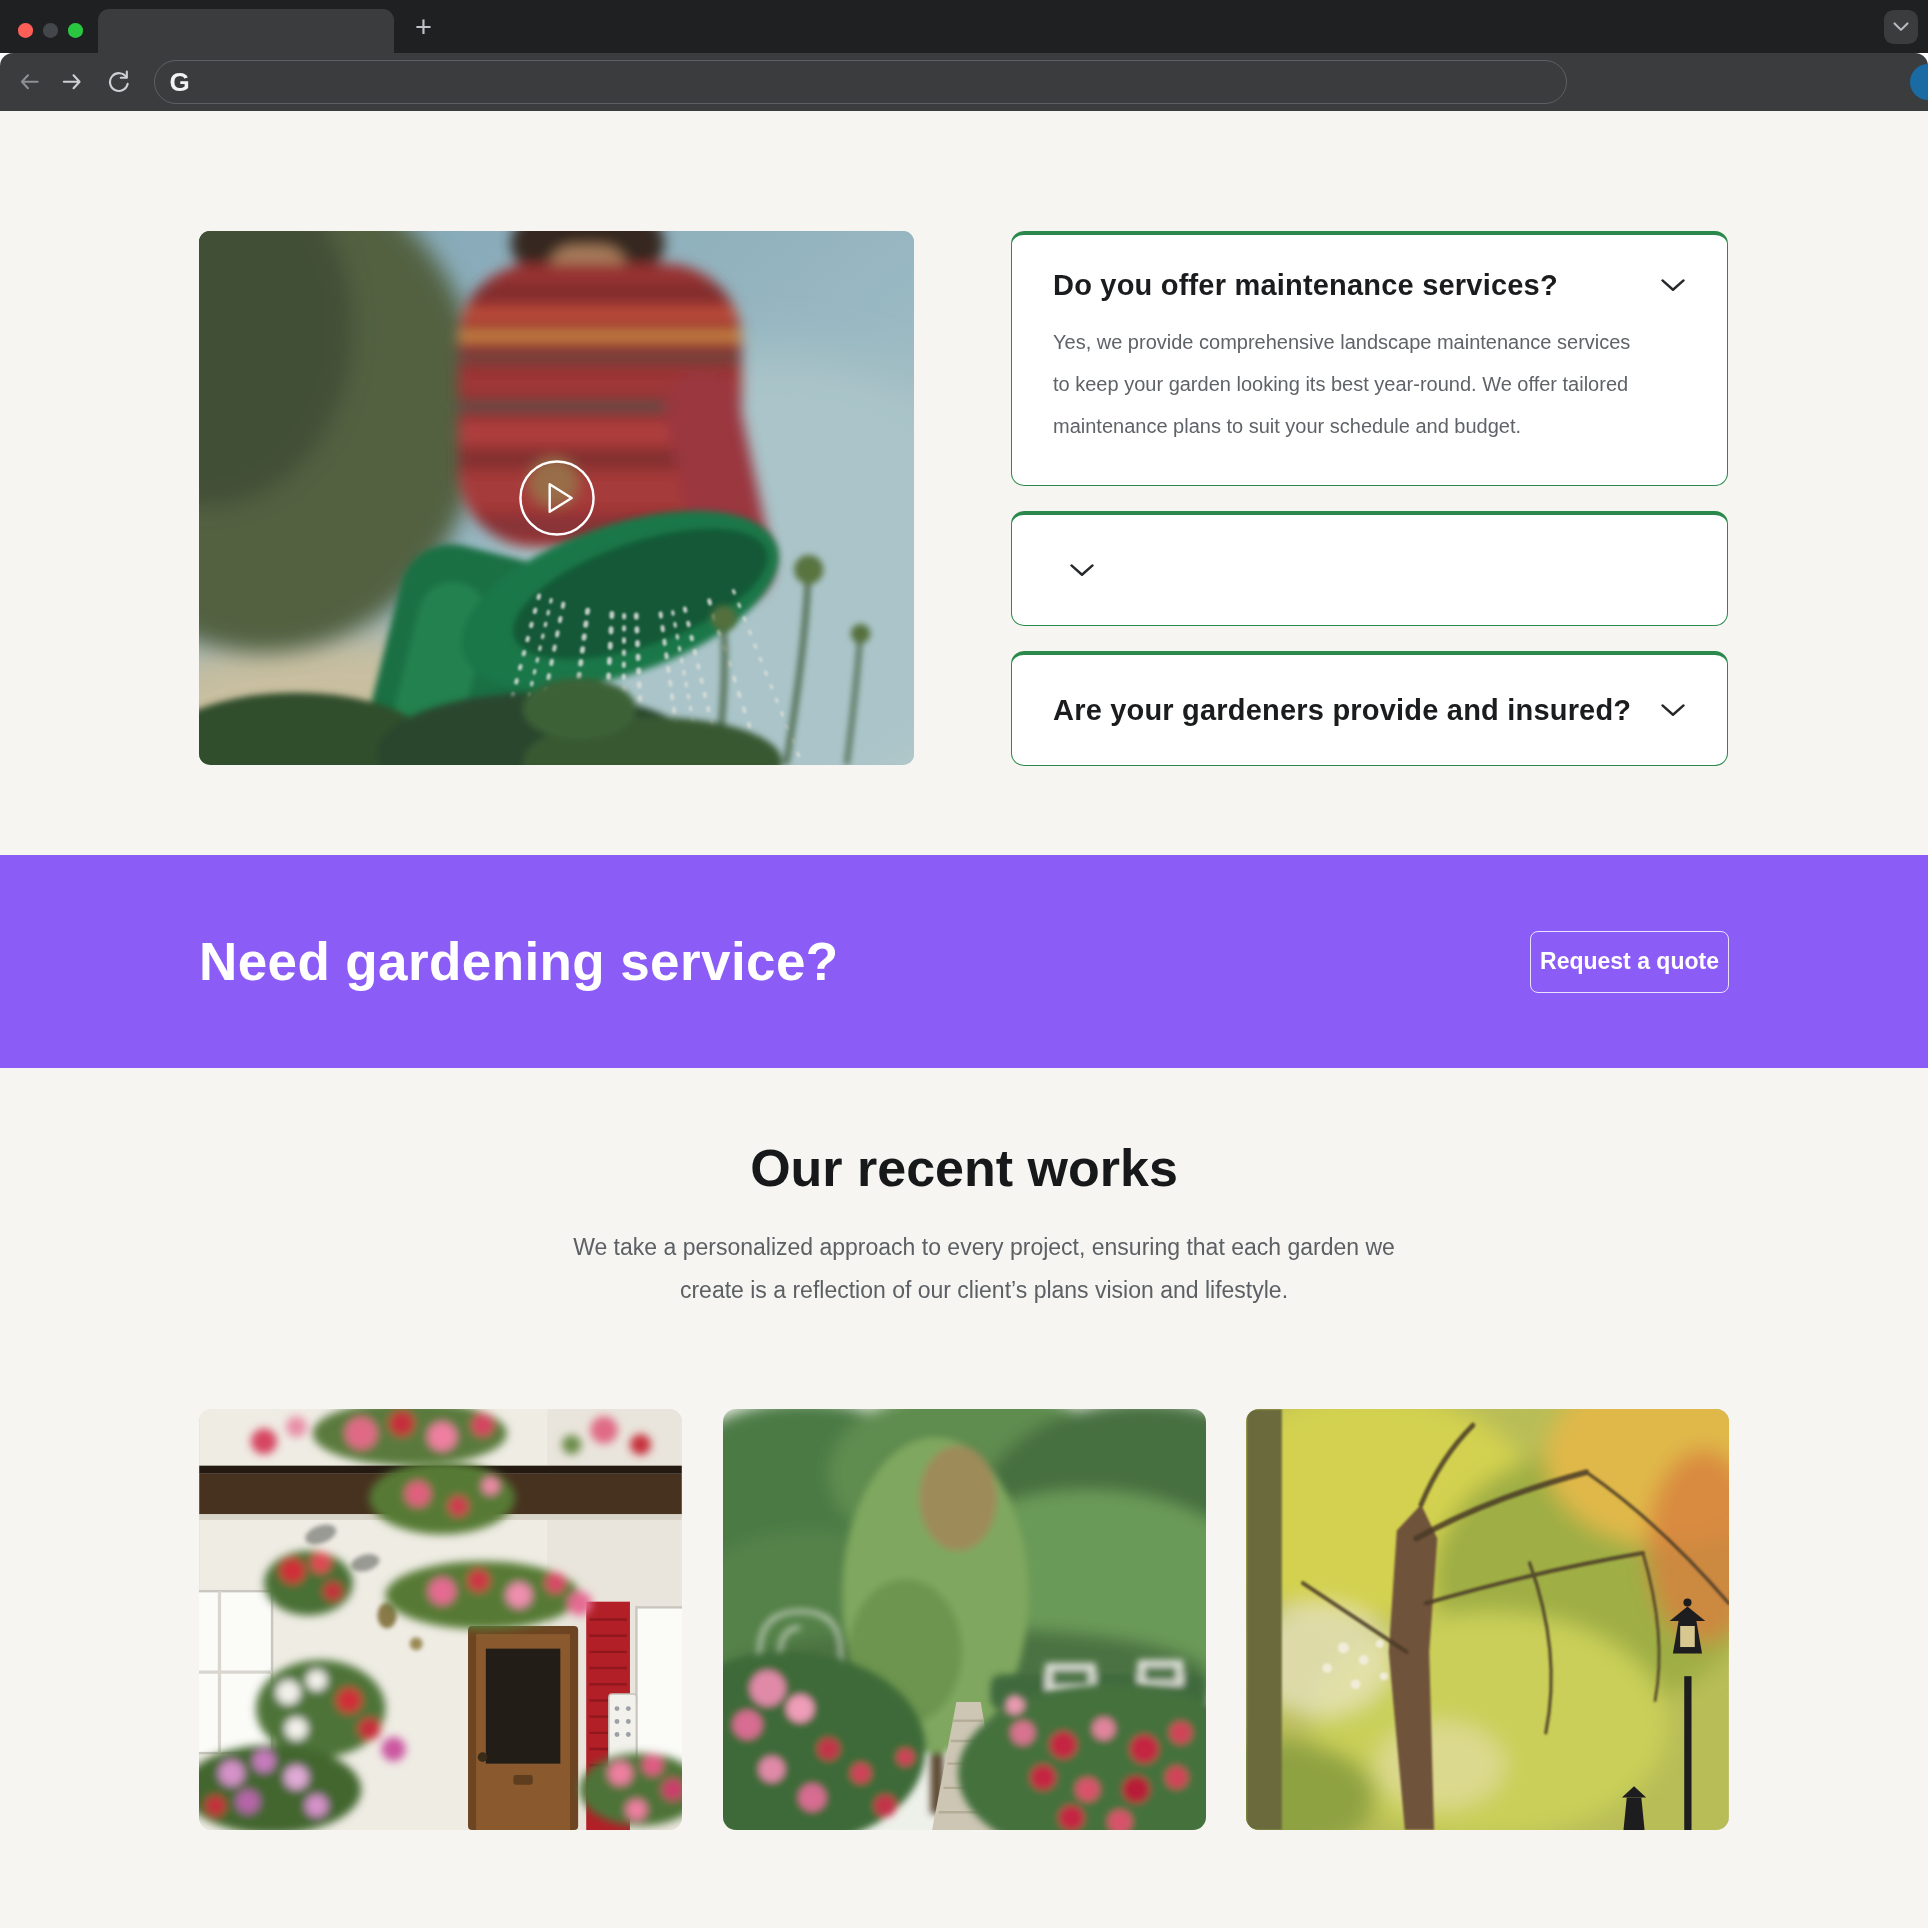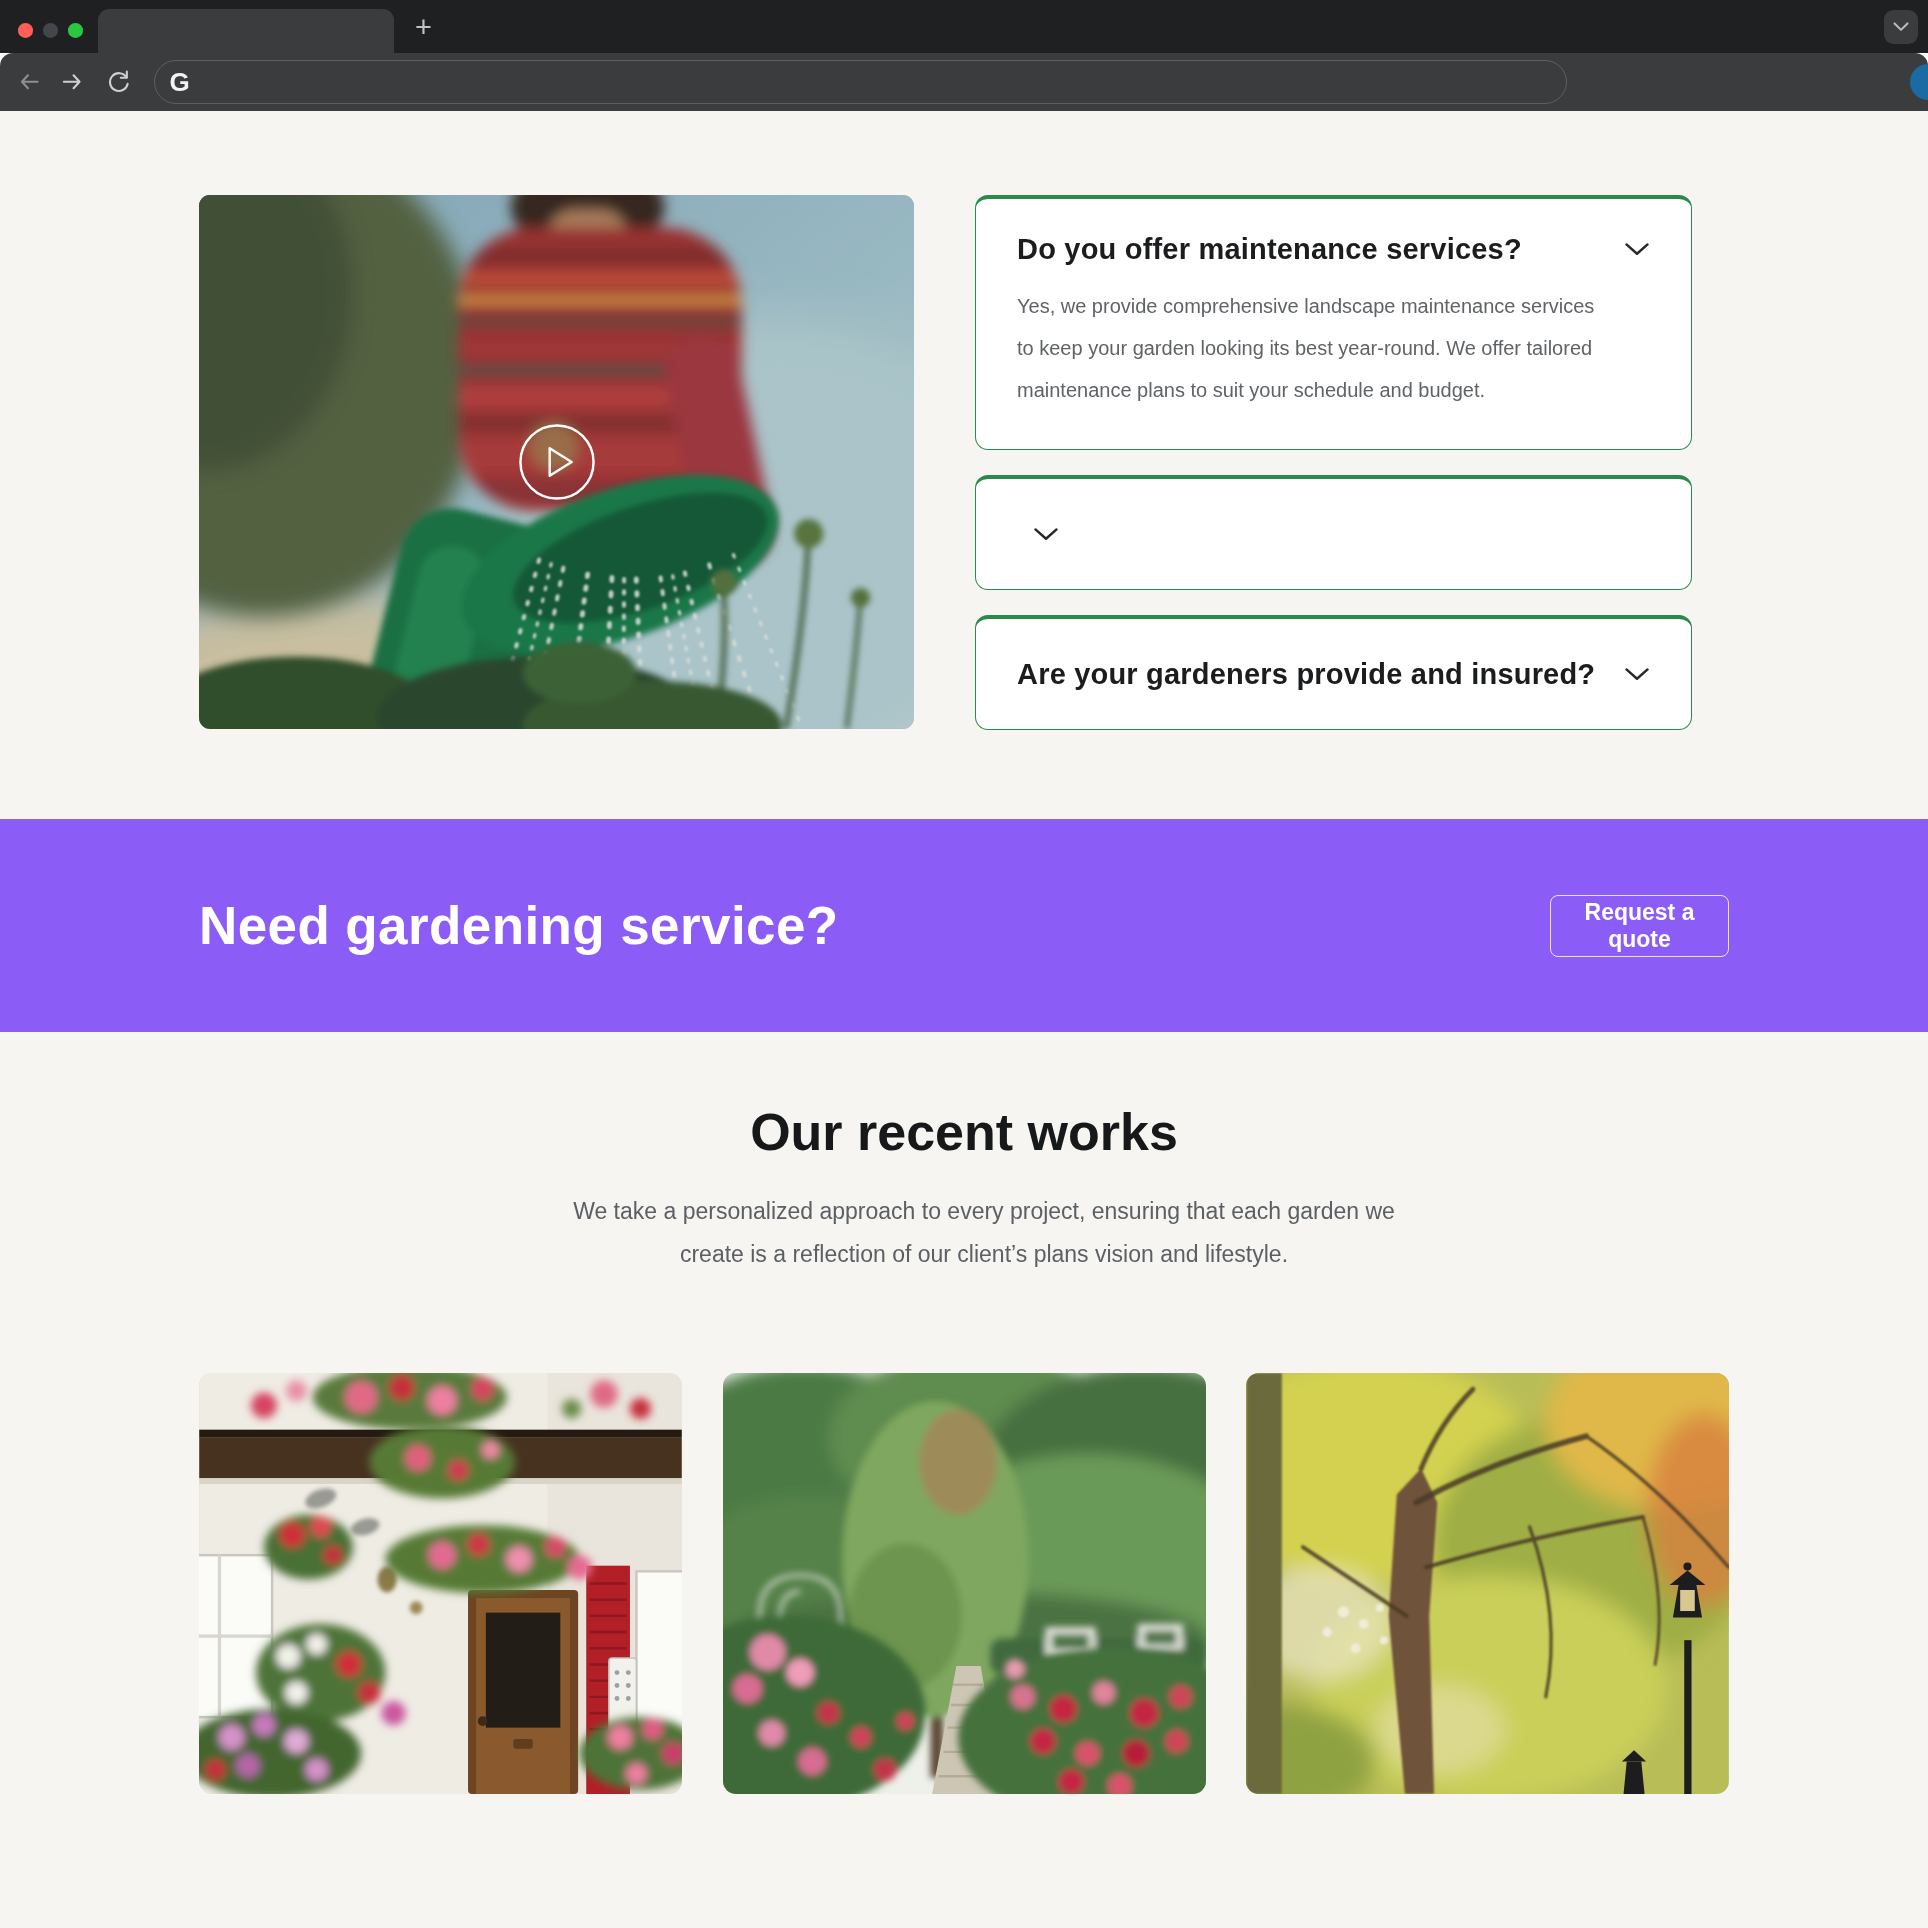--- a/index.html
+++ b/index.html
@@ -31,21 +31,21 @@
     padding-left:14.6px; color:#f1f3f4; }
   .favicon-g { font-size:26px; font-weight:700; color:#f1f3f4; }
   .url-text { font-size:19.4px; color:#e8eaed; margin-left:11.3px; }
   .avatar { position:absolute; right:-18px; top:10.5px; width:36px; height:36px;
     border-radius:50%; background:#1a6aa3; }
 
   
   .page { height:1817px; background:#f6f5f2; overflow:hidden; }
   .container { width:1530px; margin:0 auto; }
 
-  .hero { display:flex; gap:61px; padding-top:84px; align-items:flex-start; }
+  .hero { display:flex; gap:97px; padding-top:120px; align-items:flex-start; }
   .video { position:relative; flex:none; width:715px; height:534px;
     border-radius:11.3px; overflow:hidden; background:#9cbecb; }
   .video svg { display:block; }
   .video-shade { position:absolute; inset:0; background:rgba(12,24,18,.10); }
   .play { position:absolute; left:50%; top:50%; transform:translate(-50%,-50%);
     width:78px; height:78px; }
 
   .faq { width:717px; }
   .card { background:#fff; border:1.6px solid #2b8a4b; border-top-width:4px;
     border-radius:13px; width:717px; }
@@ -54,21 +54,21 @@
   .q { font-size:29px; font-weight:700; color:#1b1c1e; letter-spacing:0.2px; }
   .chev { flex:none; margin-left:16px; }
   .a { margin-top:19.4px; width:591px; font-size:20px; line-height:42px; color:#5f6368; }
   .card-closed { height:115px; margin-top:25px; display:flex; align-items:center;
     justify-content:space-between; padding:0 41px; }
 
   .banner { margin-top:89px; height:213px; background:#8b5cf6; }
   .banner-inner { width:1530px; height:100%; margin:0 auto; display:flex;
     align-items:center; justify-content:space-between; }
   .banner-title { color:#fff; font-size:53px; font-weight:600; letter-spacing:0.4px; }
-  .quote-btn { width:179px; height:62px; background:transparent;
+  .quote-btn { width:199px; height:62px; background:transparent;
     border:1.6px solid rgba(255,255,255,.82); border-radius:8px; color:#fff;
     font-size:23px; font-weight:600; display:flex; align-items:center; justify-content:center;
     font-family:inherit; cursor:pointer; }
 
   .works { text-align:center; }
   .works-title { margin-top:70px; font-size:52px; line-height:60px; font-weight:700; color:#17181a; }
   .works-sub { margin-top:27.5px; font-size:23px; line-height:43px; color:#5c6064;margin-left:40px; }
   .grid { width:1530px; margin:97px auto 0; display:flex; justify-content:space-between; }
   .work { width:483px; height:421px; border-radius:13px; overflow:hidden; background:#dcd8cf; }
   .work svg { display:block; }

